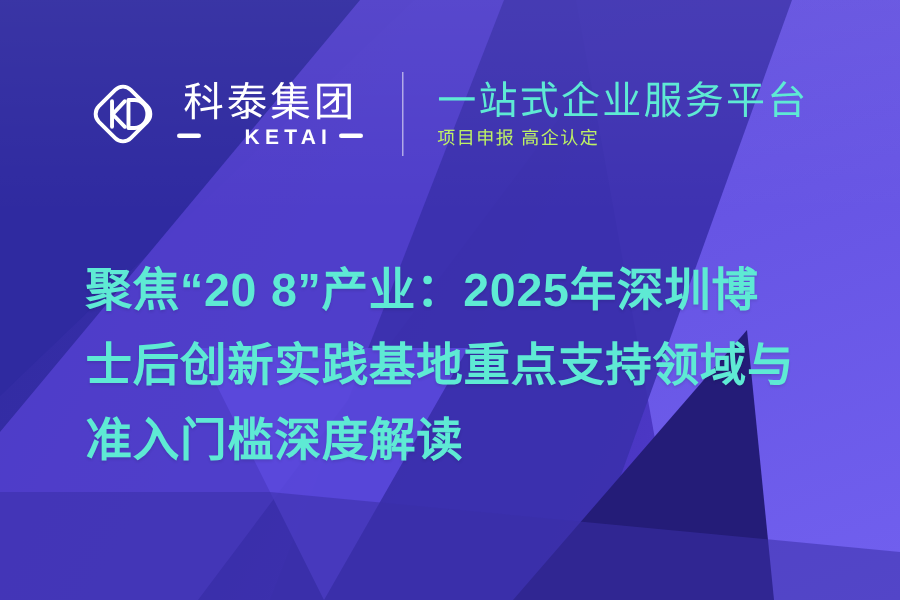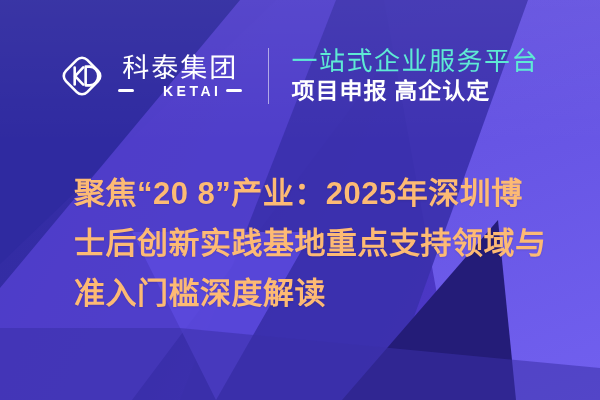--- a/index.html
+++ b/index.html
@@ -157,35 +157,35 @@
   .tagline-main {
     font-size: 26px;
     font-weight: 400;
     color: #5eead4;
     letter-spacing: 1.5px;
     line-height: 1.05;
     white-space: nowrap;
   }
   .tagline-sub {
     font-family: "Liberation Serif", "DejaVu Serif", serif;
-    font-size: 23px;
-    font-weight: 700;
-    color: #ffffff;
+    font-size: 12px;
+    font-weight: 400;
+    color: #bef264;
     letter-spacing: 1px;
     line-height: 1.05;
     white-space: nowrap;
   }
 
   
   .title {
     position: absolute;
-    left: 74px;
+    left: 57px;
     top: 148px;
     width: 505px;
-    color: #fdba74;
+    color: #5eead4;
     font-size: 31px;
     font-weight: 700;
     line-height: 1.62;
     letter-spacing: 0.5px;
     text-shadow: 0 1px 2px rgba(0,0,0,.10);
   }
   .title-line {
     display: block;
     white-space: nowrap;
   }

